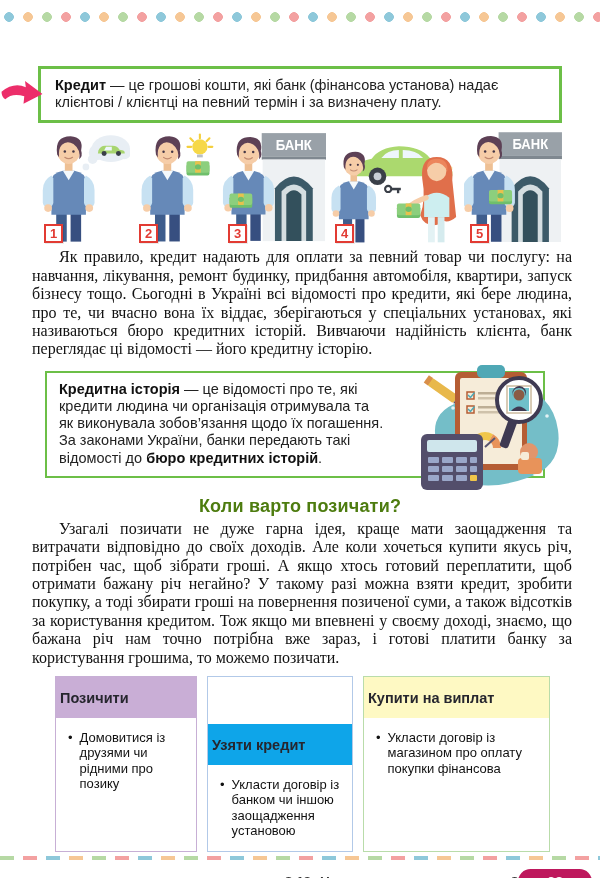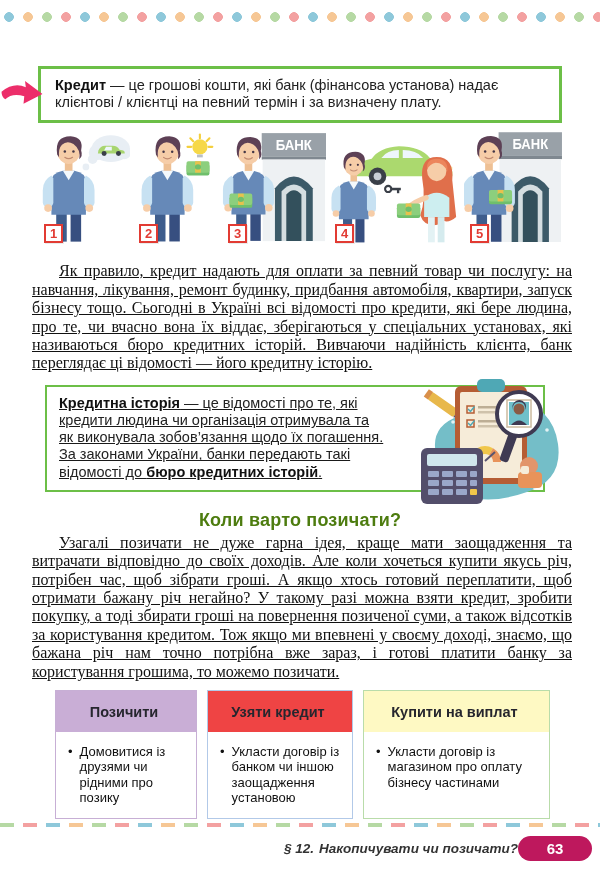--- a/index.html
+++ b/index.html
@@ -38,46 +38,46 @@
   .scene{ position:relative; height:114px;text-align:right; }
   .scene svg{ display:block; height:114px; }
   .scene-num{
     position:absolute; left:6px; bottom:1px; width:19px; height:19px;
     background:#fff; border:2px solid #e23b33; color:#e23b33;
     font-size:13px; font-weight:bold; display:flex; align-items:center; justify-content:center;
     box-shadow:1px 1px 0 rgba(0,0,0,.08);
   }
   
   .para{
-    margin:18px 28px 0 32px;
+    margin:4px 28px 0 32px;
     font-family:"Liberation Serif", serif;
-    font-size:16px; line-height:18.4px; text-align:justify; text-indent:27px; color:#111;text-decoration:underline;
+    font-size:16px; line-height:18.4px; text-align:justify; text-indent:27px; color:#111;
   }
   .para2{ margin-top:3px; }
   
-  .def2-wrap{ position:relative; margin:12px 55px 8px 45px;text-decoration:underline; }
+  .def2-wrap{ position:relative; margin:12px 55px 8px 45px; }
   .def2{ border-width:2.5px; padding:8px 158px 9px 12px; }
   .hist-illo{ position:absolute; right:-24px; top:-15px; width:154px; height:142px; }
   
   .heading{
     margin-top:18px; text-align:center;
     font-size:18px; font-weight:bold; color:#4d7c0f; letter-spacing:.2px;
   }
   
   .cards{ margin:9px 50px 0 55px; display:flex; gap:10px; }
   .card{ border:1.5px solid; display:flex; flex-direction:column; }
   .card-1{ flex:0 0 142px; border-color:#c7afd5; }
   .card-2{ flex:0 0 146px; border-color:#b2c9e8; }
   .card-3{ flex:1; border-color:#b9dcaa; }
   .card-head{
-    padding:13px 8px 12px 4px; text-align:center;
+    padding:13px 8px 12px 4px; text-align:left;
     font-size:14.5px; font-weight:bold; color:#26262e;
   }
   .card-1 .card-head{ background:#c9aed6; }
-  .card-2 .card-head{ background:#ef4444; }
+  .card-2 .card-head{ background:#0ea5e9;margin-top:47px; }
   .card-3 .card-head{ background:#fef9c3; }
   .card-body{
     background:#fff; padding:12px 6px 12px 12px; min-height:86px;
     font-size:13px; line-height:15.2px; color:#111;
   }
   .bullet{ display:flex; gap:7px; }
   .bullet .dot{ font-size:13px; line-height:15.2px; }
   
   .dashes-bottom{
     margin-top:4px; height:4px;
@@ -339,21 +339,21 @@
           <span class="dot">•</span>
           <span>Укласти договір із банком чи іншою заощадження установою</span>
         </div>
       </div>
     </div>
     <div class="card card-3">
       <div class="card-head">Купити на виплат</div>
       <div class="card-body">
         <div class="bullet">
           <span class="dot">•</span>
-          <span>Укласти договір із магазином про оплату бізнесу частинами</span>
+          <span>Укласти договір із магазином про оплату покупки фінансова</span>
         </div>
       </div>
     </div>
   </div>
 
   <div class="dashes-bottom"></div>
 
   <div class="footer">
     <div class="footer-text">
       <span class="ref">§ 12.</span><span>Накопичувати чи позичати?</span>

